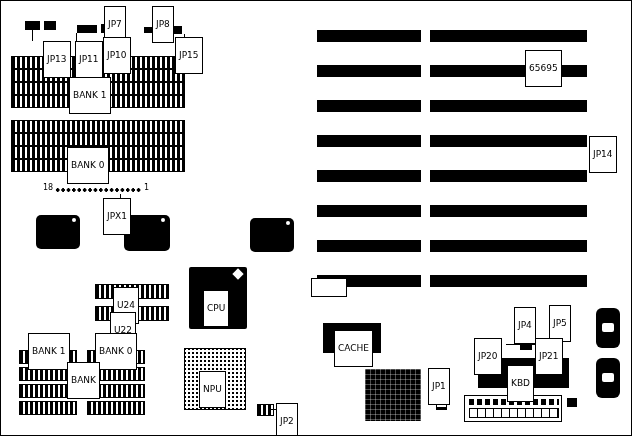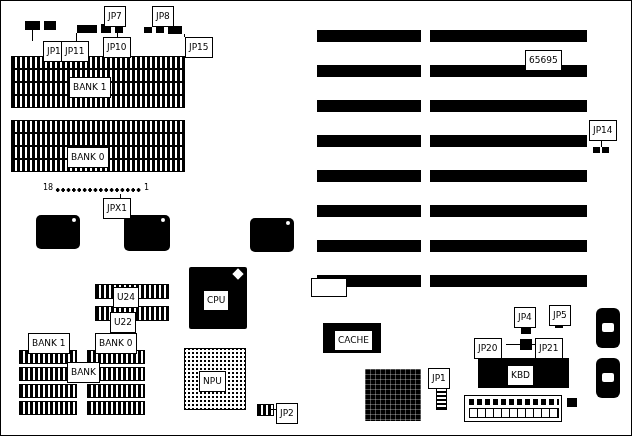--- a/index.html
+++ b/index.html
@@ -1,19 +1,19 @@
 <!DOCTYPE html>
 <html><head>
 <meta charset="utf-8">
 <style>
   html,body{margin:0;padding:0;background:#fff;}
   .canvas{position:relative;width:632px;height:436px;box-sizing:border-box;border:1px solid #000;
           background:#fff;font-family:"DejaVu Sans",sans-serif;color:#000;overflow:hidden;}
   .lbl{position:absolute;box-sizing:border-box;background:#fff;border:1px solid #000;
-       font-size:9px;line-height:11px;padding:4px 3px;white-space:nowrap;z-index:6;text-align:center;}
+       font-size:9px;line-height:11px;padding:12px 3px;white-space:nowrap;z-index:6;text-align:center;}
   .txt{position:absolute;font-size:8px;line-height:9px;z-index:6;}
   .slot{position:absolute;background:#000;}
   .simm{position:absolute;border:1px solid #000;background:repeating-linear-gradient(90deg,#000 0 3px,#fff 3px 5px);}
   .chipstr{position:absolute;border:1px solid #000;background:repeating-linear-gradient(90deg,#000 0 3px,#fff 3px 5px);}
   .vstr{position:absolute;border:1px solid #000;background:repeating-linear-gradient(0deg,#000 0 2px,#fff 2px 4px);}
   .blk{position:absolute;background:#000;}
   .bchip{position:absolute;background:#000;border-radius:5px;}
   .dot{position:absolute;background:#fff;border-radius:50%;width:4px;height:4px;z-index:3;}
   .diam{position:absolute;width:8px;height:8px;background:#fff;transform:rotate(45deg);z-index:3;}
   .pga-s{position:absolute;box-sizing:border-box;border:1px solid #000;background-color:#fff;
@@ -49,23 +49,23 @@
   <div class="line" style="left:31px;top:29px;width:1px;height:11px"></div>
   <div class="line" style="left:75px;top:32px;width:1px;height:8px"></div>
   <div class="line" style="left:107px;top:18px;width:1px;height:5px"></div>
   <div class="line" style="left:160px;top:18px;width:1px;height:8px"></div>
   <div class="line" style="left:116px;top:32px;width:1px;height:4px"></div>
   <div class="line" style="left:183px;top:33px;width:1px;height:3px"></div>
 
   <div class="lbl" style="left:103px;top:5px">JP7</div>
   <div class="lbl" style="left:151px;top:5px">JP8</div>
   <div class="lbl" style="left:42px;top:40px">JP13</div>
-  <div class="lbl" style="left:60px;top:40px">JP11</div>
+  <div class="lbl" style="left:74px;top:40px">JP11</div>
   <div class="lbl" style="left:102px;top:36px">JP10</div>
-  <div class="lbl" style="left:184px;top:36px">JP15</div>
+  <div class="lbl" style="left:174px;top:36px">JP15</div>
 
   <div class="simm" style="left:10px;top:55px;width:172px;height:11px"></div>
   <div class="simm" style="left:10px;top:68px;width:172px;height:11px"></div>
   <div class="simm" style="left:10px;top:81px;width:172px;height:11px"></div>
   <div class="simm" style="left:10px;top:94px;width:172px;height:11px"></div>
   <div class="lbl" style="left:68px;top:76px">BANK 1</div>
 
   <div class="simm" style="left:10px;top:119px;width:172px;height:11px"></div>
   <div class="simm" style="left:10px;top:132px;width:172px;height:11px"></div>
   <div class="simm" style="left:10px;top:145px;width:172px;height:11px"></div>
@@ -97,21 +97,21 @@
   <div class="slot" style="left:429px;top:169px;width:157px;height:12px"></div>
   <div class="slot" style="left:316px;top:204px;width:104px;height:12px"></div>
   <div class="slot" style="left:429px;top:204px;width:157px;height:12px"></div>
   <div class="slot" style="left:316px;top:239px;width:104px;height:12px"></div>
   <div class="slot" style="left:429px;top:239px;width:157px;height:12px"></div>
   <div class="slot" style="left:316px;top:274px;width:104px;height:12px"></div>
   <div class="slot" style="left:429px;top:274px;width:157px;height:12px"></div>
 
   <div class="lbl" style="left:524px;top:49px">65695</div>
 
-  <div class="lbl" style="left:588px;top:119px">JP14</div>
+  <div class="lbl" style="left:588px;top:135px">JP14</div>
   <div class="line" style="left:600px;top:140px;width:1px;height:6px"></div>
   <div class="blk" style="left:592px;top:146px;width:7px;height:6px"></div>
   <div class="blk" style="left:601px;top:146px;width:7px;height:6px"></div>
 
   <div class="chipstr" style="left:94px;top:283px;width:72px;height:13px"></div>
   <div class="lbl" style="left:112px;top:286px">U24</div>
   <div class="chipstr" style="left:94px;top:305px;width:72px;height:13px"></div>
   <div class="lbl" style="left:109px;top:311px">U22</div>
 
   <div class="bchip" style="left:188px;top:266px;width:58px;height:62px;border-radius:2px"></div>

